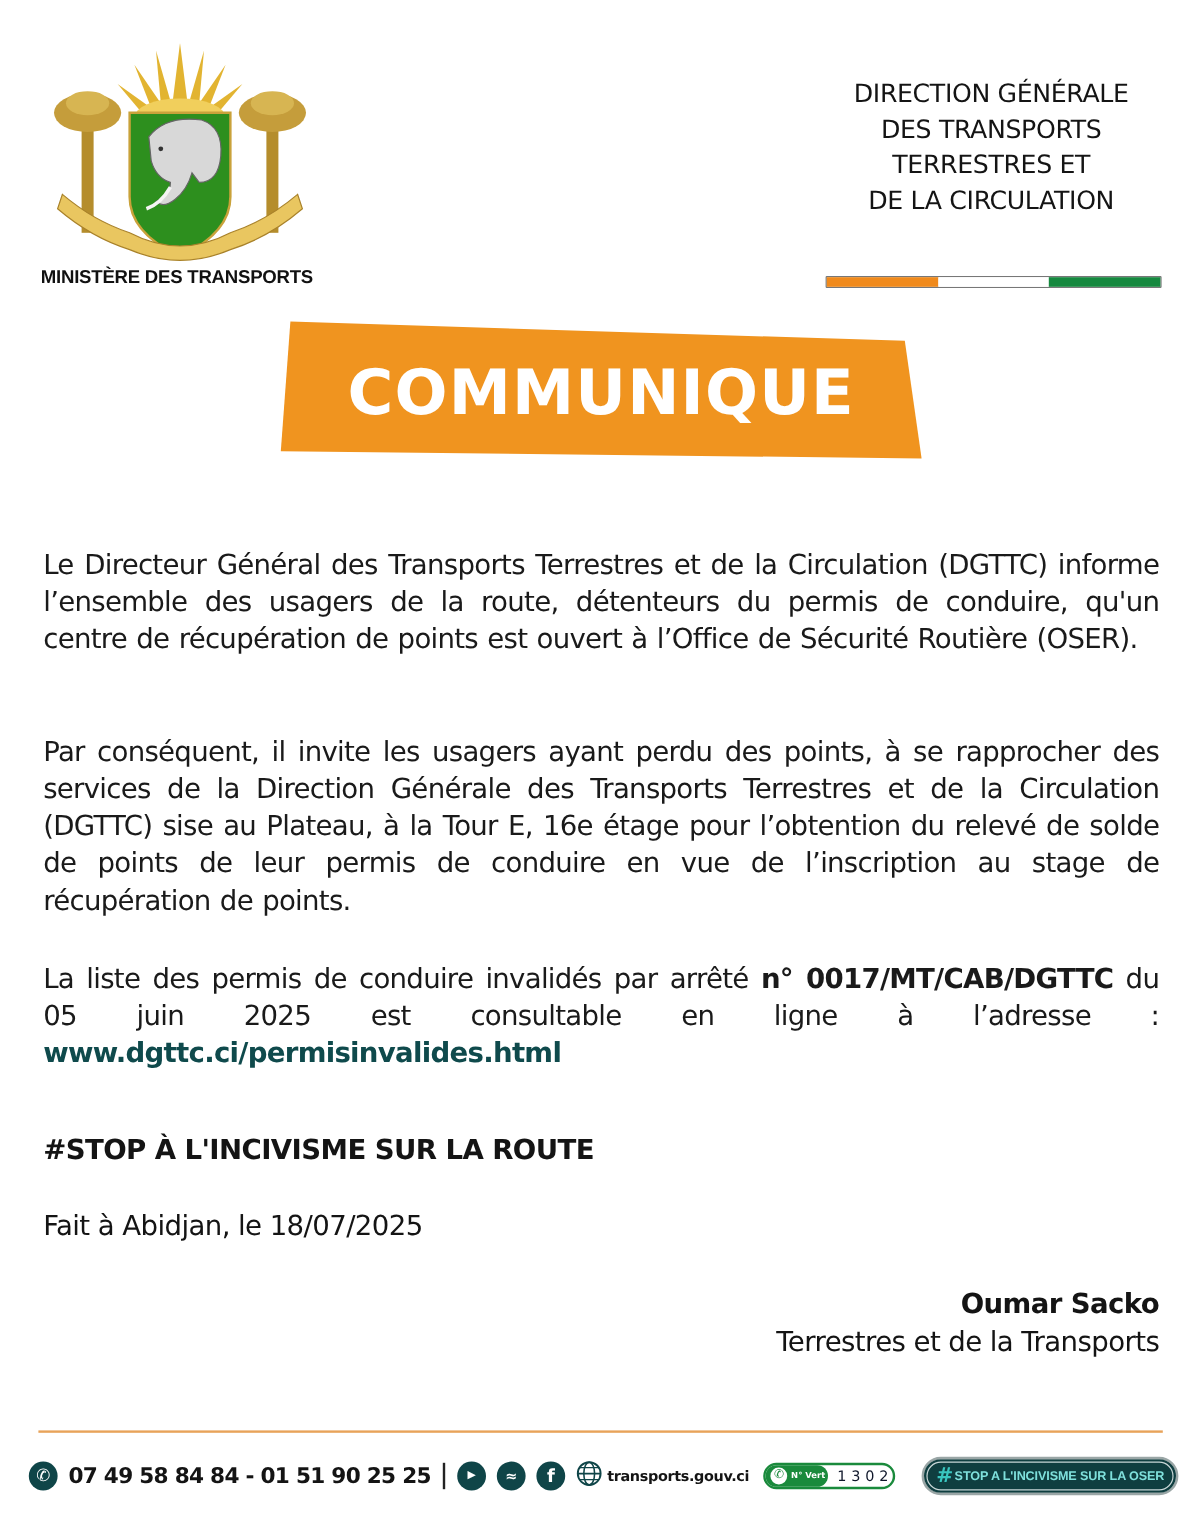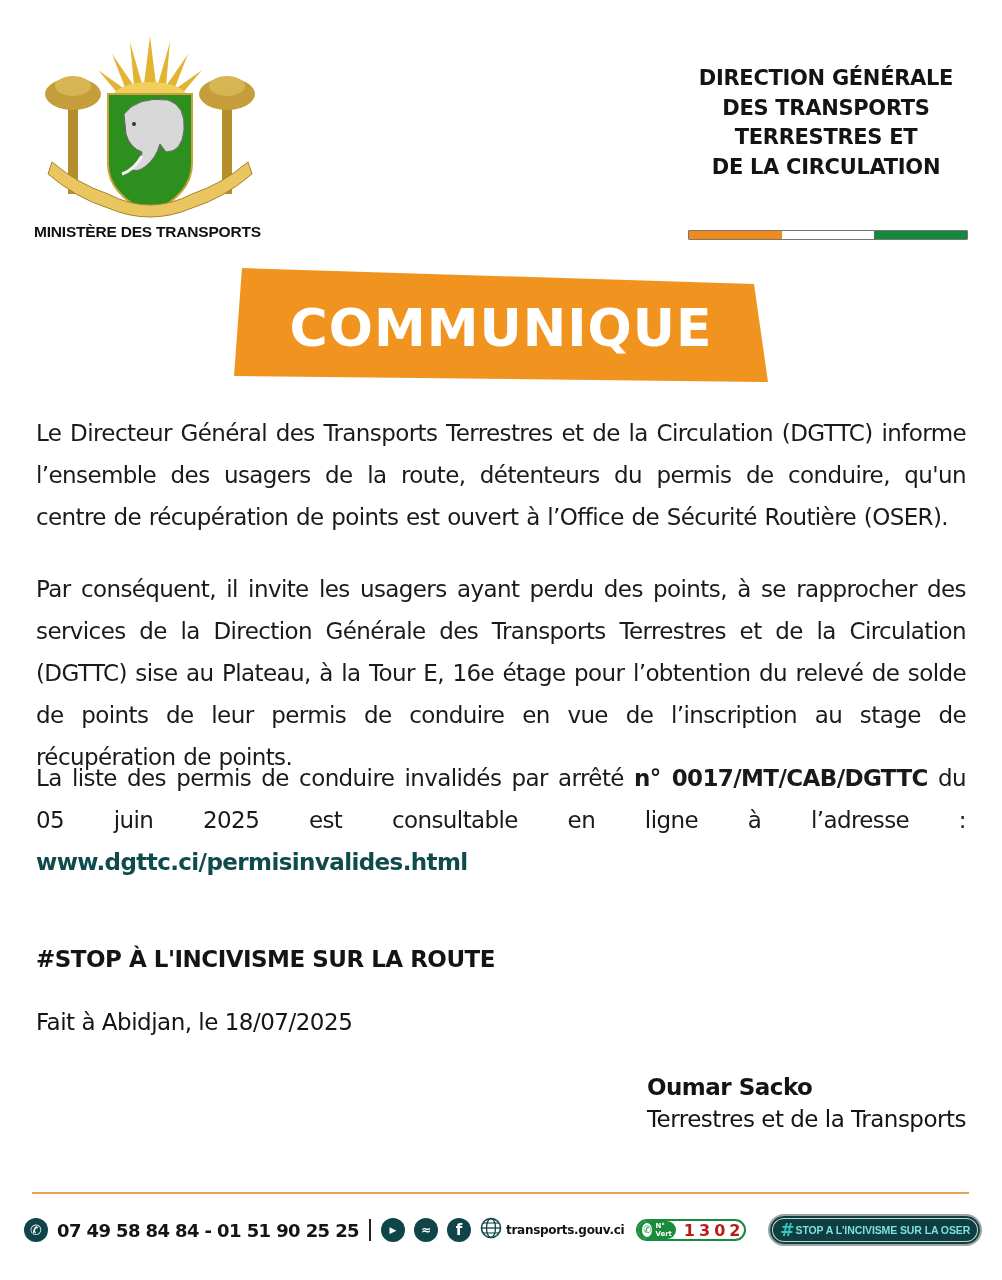--- a/index.html
+++ b/index.html
@@ -4,56 +4,56 @@
   <style>
     * { box-sizing: border-box; margin: 0; padding: 0; }
     html, body { width: 1002px; height: 1280px; background: #ffffff; overflow: hidden; }
     body { position: relative; font-family: "DejaVu Sans", sans-serif; color: #141414; }
 
     
     .emblem { position: absolute; left: 32px; top: 34px; width: 236px; height: 210px; }
     .emblem svg { position: absolute; left: 6px; top: 0; }
     .ministry { position: absolute; left: 34px; top: 223px; width: 232px; font-family: "Liberation Sans", sans-serif; font-weight: bold; font-size: 15.5px; letter-spacing: -0.2px; color: #111; white-space: nowrap; }
 
-    .dg-title { position: absolute; left: 676px; top: 64px; width: 300px; text-align: center; font-family: "DejaVu Sans", sans-serif; font-weight: bold; font-size: 21px; line-height: 29.5px; color: #141414; letter-spacing: -0.3px; }
+    .dg-title { position: absolute; left: 676px; top: 64px; width: 300px; text-align: center; font-family: "DejaVu Sans", sans-serif; font-weight: normal; font-size: 21px; line-height: 29.5px; color: #141414; letter-spacing: -0.3px; }
     .flag-bar { position: absolute; left: 688px; top: 230px; width: 280px; height: 10px; display: flex; border: 1px solid #777; border-radius: 1px; }
     .flag-bar span { flex: 1; height: 100%; }
 
     
     .banner { position: absolute; left: 232px; top: 266px; width: 538px; height: 118px; }
     .banner svg { position: absolute; left: 0; top: 0; }
     .banner-label { position: absolute; left: 0; top: 32px; width: 538px; text-align: center; font-family: "DejaVu Sans", sans-serif; font-weight: bold; font-size: 52px; letter-spacing: 1px; color: #ffffff; }
 
     
-    .body-text { position: absolute; left: 36px; width: 930px; font-family: "DejaVu Sans", sans-serif; font-size: 23px; line-height: 42px; text-align: justify; color: #1a1a1a; letter-spacing: -0.6px; word-spacing: 1px; }
+    .body-text { position: absolute; left: 36px; width: 930px; font-family: "DejaVu Sans", sans-serif; font-size: 23px; line-height: 31px; text-align: justify; color: #1a1a1a; letter-spacing: -0.6px; word-spacing: 1px; margin-top: 44px; }
     .p1 { top: 412px; }
     .p2 { top: 568px; }
     .p3 { top: 757px; }
     .bold { font-weight: bold; }
     .link { font-weight: bold; color: #0f4a4c; }
 
     .hashtag { position: absolute; left: 36px; top: 946px; font-family: "DejaVu Sans", sans-serif; font-weight: bold; font-size: 23px; letter-spacing: -0.5px; color: #141414; }
     .made-at { position: absolute; left: 36px; top: 1009px; font-family: "DejaVu Sans", sans-serif; font-size: 23px; letter-spacing: -0.5px; color: #141414; }
 
-    .signature { position: absolute; right: 36px; top: 1072px; font-family: "DejaVu Sans", sans-serif; font-size: 23px; line-height: 31.5px; letter-spacing: -0.5px; color: #141414; }
+    .signature { position: absolute; right: 36px; top: 1072px; text-align: right; font-family: "DejaVu Sans", sans-serif; font-size: 23px; line-height: 31.5px; letter-spacing: -0.5px; color: #141414; }
     .signature .name { font-weight: bold; }
 
     .divider { position: absolute; left: 32px; top: 1192px; width: 937px; height: 2px; background: #e8a35a; }
 
     
     .footer { position: absolute; left: 24px; top: 1213px; height: 34px; display: flex; align-items: center; }
     .ficon { width: 24px; height: 24px; border-radius: 50%; background: #0f4548; display: inline-flex; align-items: center; justify-content: center; color: #fff; font-weight: bold; font-size: 14px; font-family: "DejaVu Sans", sans-serif; }
     .phones { margin-left: 9px; font-family: "DejaVu Sans", sans-serif; font-weight: bold; font-size: 18px; letter-spacing: -0.6px; color: #141414; }
     .vsep { width: 2px; height: 22px; background: #222; margin: 0 10px 0 10px; }
     .social { margin-right: 9px; }
     .web { margin-left: 4px; font-family: "DejaVu Sans", sans-serif; font-weight: bold; font-size: 12px; letter-spacing: -0.3px; color: #141414; }
     .green-pill { margin-left: 12px; width: 110px; height: 22px; border: 2px solid #1a8a3c; border-radius: 12px; display: flex; align-items: center; position: relative; }
     .green-pill .left { width: 56px; height: 100%; background: #1a8a3c; border-radius: 10px; display: flex; align-items: center; padding-left: 4px; color: #fff; font-size: 7px; font-weight: bold; font-family: "DejaVu Sans", sans-serif; }
     .green-pill .left .ph { display: inline-block; width: 14px; height: 14px; border-radius: 50%; background: #fff; color: #1a8a3c; font-size: 10px; line-height: 14px; text-align: center; margin-right: 3px; }
-    .green-pill .num { margin-left: 8px; font-family: "DejaVu Sans", sans-serif; font-weight: bold; font-size: 16px; letter-spacing: 4px; color: #b91c1c; }
+    .green-pill .num { margin-left: 8px; font-family: "DejaVu Sans", sans-serif; font-weight: normal; font-size: 12px; letter-spacing: 4px; color: #0f172a; }
     .stop-pill { margin-left: 22px; width: 214px; height: 32px; border-radius: 16px; background: #0f3e40; border: 2px solid #9aa6a6; box-shadow: inset 0 0 0 2px #0f3e40, inset 0 0 0 3px #c8d6d6; display: flex; align-items: center; padding-left: 10px; }
     .stop-pill .hash { color: #39c6c0; font-weight: bold; font-size: 17px; font-family: "DejaVu Sans", sans-serif; margin-right: 1px; }
     .stop-pill .txt { color: #7fe0dc; font-weight: bold; font-size: 10.5px; font-family: "Liberation Sans", sans-serif; letter-spacing: -0.1px; white-space: nowrap; }
   </style>
 </head>
 <body>
 
 <div class="emblem">
   <svg width="224" height="190" viewBox="0 0 224 190">
 

